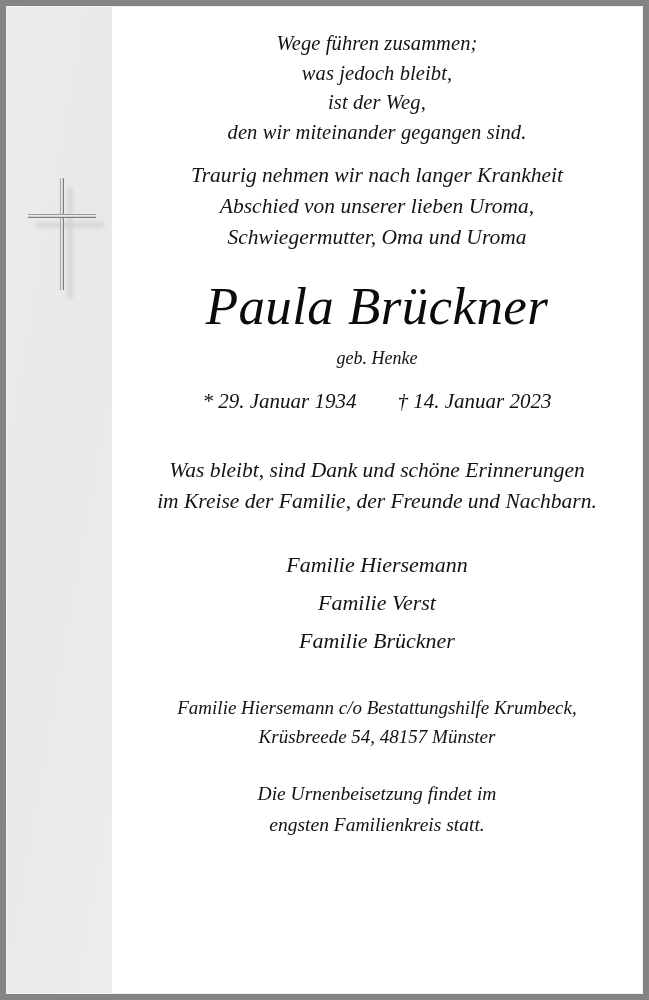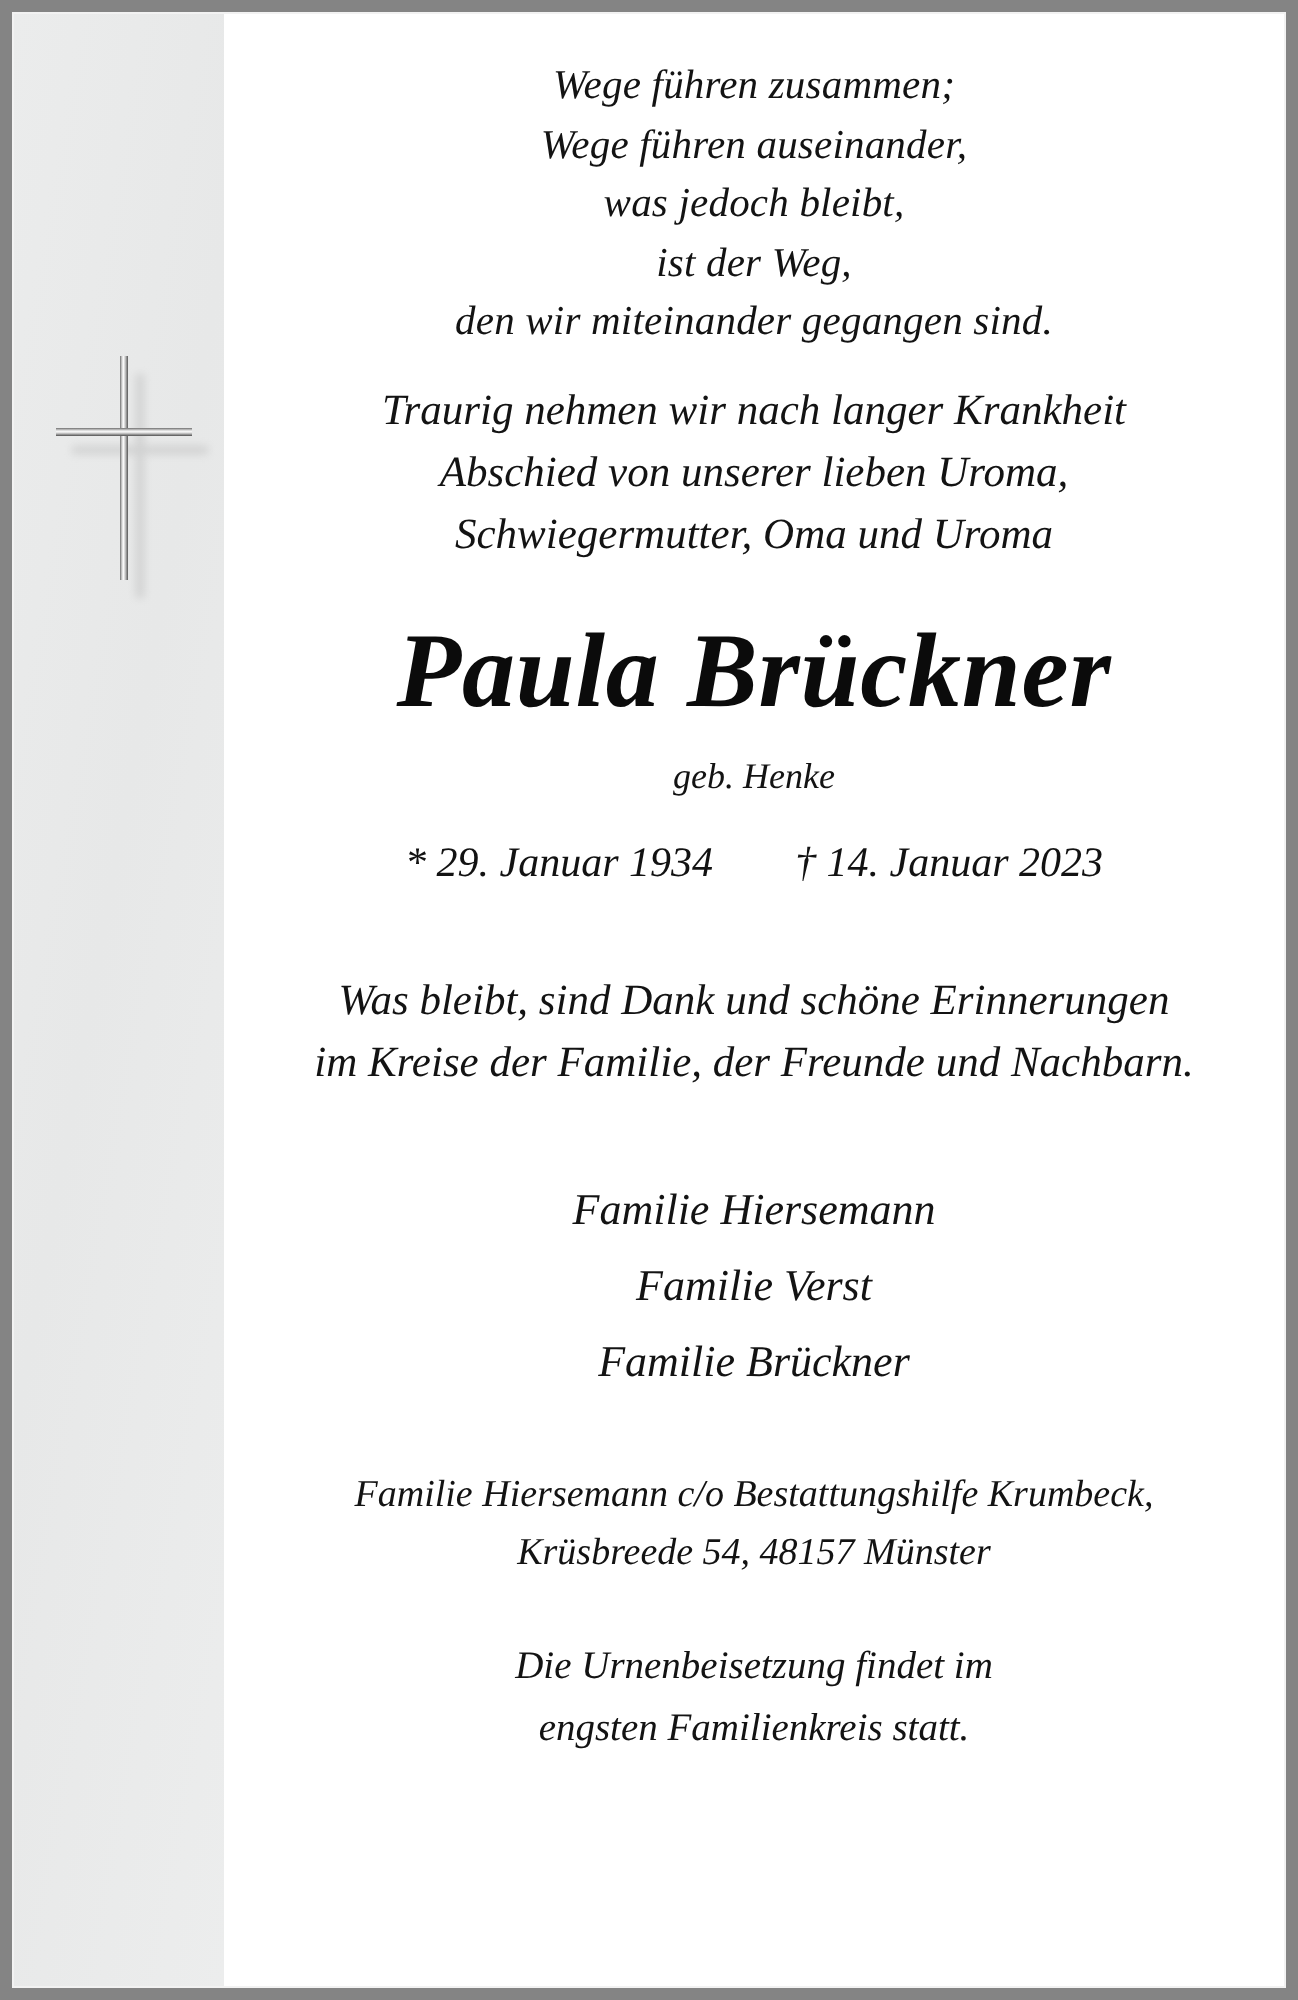--- a/index.html
+++ b/index.html
@@ -119,21 +119,21 @@
   .announce .line {
     font-size: 21.5px;
     line-height: 31px;
   }
 
   
   .name-block { margin-top: 22px; }
   .deceased-name {
     margin: 0;
     font-style: italic;
-    font-weight: 700;
+    font-weight: 400;
     font-size: 53px;
     line-height: 62px;
     letter-spacing: 0.4px;
     color: #0b0b0b;
     white-space: nowrap;
   }
   .maiden-name {
     margin: 0;
     margin-top: 9px;
     font-style: italic;
@@ -158,21 +158,21 @@
   .date-item { display: inline-block; }
 
   
   .memory { margin-top: 40px; }
   .memory .line {
     font-size: 21.5px;
     line-height: 31px;
   }
 
   
-  .families { margin-top: 39px; }
+  .families { margin-top: 29px; }
   .families .line {
     font-size: 22px;
     line-height: 38px;
   }
 
   
   .contact { margin-top: 33px; }
   .contact .line {
     font-size: 19px;
     line-height: 29px;
@@ -201,21 +201,20 @@
           <div class="bar-v"></div>
           <div class="bar-h"></div>
         </div>
       </div>
     </div>
 
     <div class="content">
 
       <div class="blk poem">
         <p class="line">Wege führen zusammen;</p>
-        <p class="line">Wege führen auseinander,</p>
         <p class="line">was jedoch bleibt,</p>
         <p class="line">ist der Weg,</p>
         <p class="line">den wir miteinander gegangen sind.</p>
       </div>
 
       <div class="blk announce">
         <p class="line">Traurig nehmen wir nach langer Krankheit</p>
         <p class="line">Abschied von unserer lieben Uroma,</p>
         <p class="line">Schwiegermutter, Oma und Uroma</p>
       </div>

